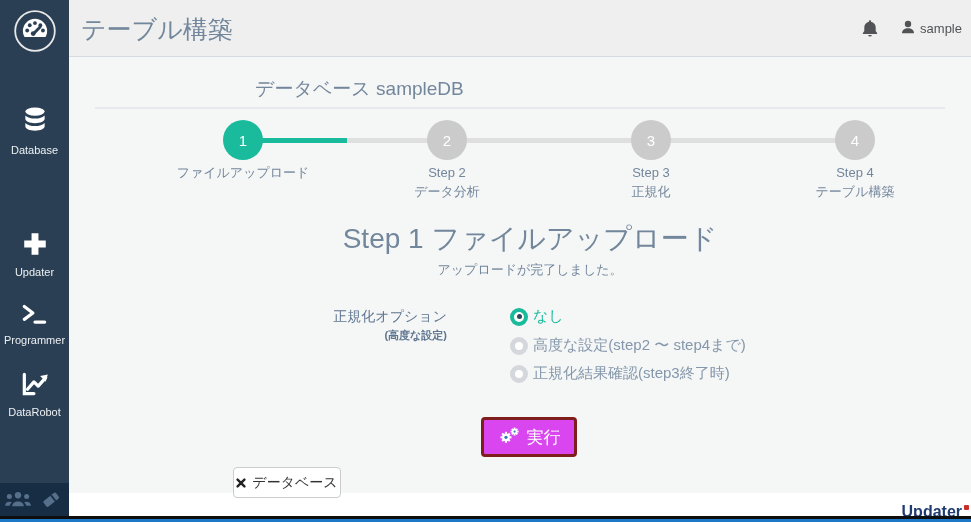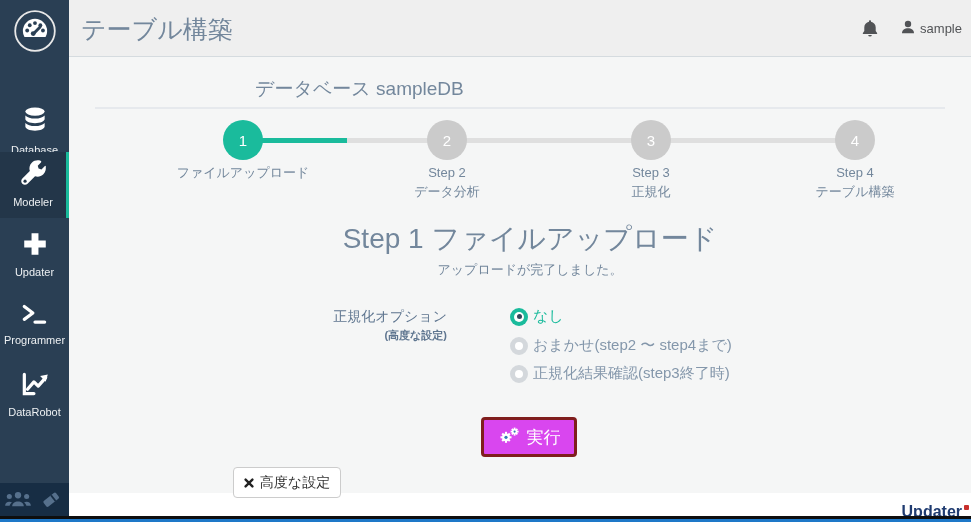--- a/index.html
+++ b/index.html
@@ -94,29 +94,20 @@
       <span>
         <svg width="26" height="30" viewBox="0 0 24 28">
           <ellipse cx="12" cy="5.2" rx="9" ry="3.8" fill="#fff"></ellipse>
           <path d="M3 8.8c1.6 1.8 5 2.9 9 2.9s7.4-1.1 9-2.9v3.4c0 2.1-4 3.8-9 3.8s-9-1.7-9-3.8z" fill="#fff"></path>
           <path d="M3 15.8c1.6 1.8 5 2.9 9 2.9s7.4-1.1 9-2.9v3.4c0 2.1-4 3.8-9 3.8s-9-1.7-9-3.8z" fill="#fff"></path>
         </svg>
       </span>
       <span class="lbl">Database</span>
     </div>
 
-    <div class="side-item it-modeler active">
-      <span>
-        <svg width="30" height="30" viewBox="0 0 28 28">
-          <path d="M26.6 8.1c-.25-.75-1.2-1-1.75-.4l-2.95 2.95-2.7-.75-.75-2.7 2.95-2.95c.6-.55.35-1.5-.4-1.75-2.75-.95-5.95-.35-8.15 1.85-2.1 2.1-2.7 5.15-1.8 7.8l-7 7c-1.35 1.35-1.35 3.5 0 4.85 1.35 1.35 3.5 1.35 4.85 0l7-7c2.65.9 5.7.3 7.8-1.8 2.2-2.2 2.85-5.35 1.9-8.1z" fill="#fff"></path>
-          <circle cx="6.6" cy="21.6" r="1.5" fill="#233649"></circle>
-        </svg>
-      </span>
-      <span class="lbl">Modeler</span>
-    </div>
 
     <div class="side-item it-updater">
       <span>
         <svg width="28" height="28" viewBox="0 0 26 26">
           <path d="M9.8 3h6.4v6.8H23v6.4h-6.8V23H9.8v-6.8H3V9.8h6.8z" fill="#fff"></path>
         </svg>
       </span>
       <span class="lbl">Updater</span>
     </div>
 
@@ -229,21 +220,21 @@
     <div class="radio-row rr-0 selected">
       <span class="radio-dot on">
           <span class="ring">
             <span class="core"></span>
           </span>
         </span>
       <span class="radio-text">なし</span>
     </div>
     <div class="radio-row rr-1">
       <span class="radio-dot off"></span>
-      <span class="radio-text">おまかせ(step2 〜 step4まで)</span>
+      <span class="radio-text">高度な設定(step2 〜 step4まで)</span>
     </div>
     <div class="radio-row rr-2">
       <span class="radio-dot off"></span>
       <span class="radio-text">正規化結果確認(step3終了時)</span>
     </div>
 
     <div class="btn-execute">
       <span>
         <svg width="22" height="18" viewBox="0 0 22 18">
           <g stroke="#fff" stroke-width="2.1">
@@ -267,21 +258,21 @@
       <span>実行</span>
     </div>
   </div>
 
   <div class="btn-cancel" style="position:absolute; left:233px; top:467px;">
     <span>
       <svg width="10" height="10" viewBox="0 0 10 10">
         <path d="M1.6 1.6l6.8 6.8M8.4 1.6L1.6 8.4" stroke="#222" stroke-width="2.4" stroke-linecap="round"></path>
       </svg>
     </span>
-    <span>高度な設定</span>
+    <span>データベース</span>
   </div>
 
   <div class="footer-strip">
     <div class="footer-logo">
       <span class="txt">Updater</span>
       <span class="dot"></span>
     </div>
   </div>
   <div class="bar-black"></div>
   <div class="bar-blue"></div>

